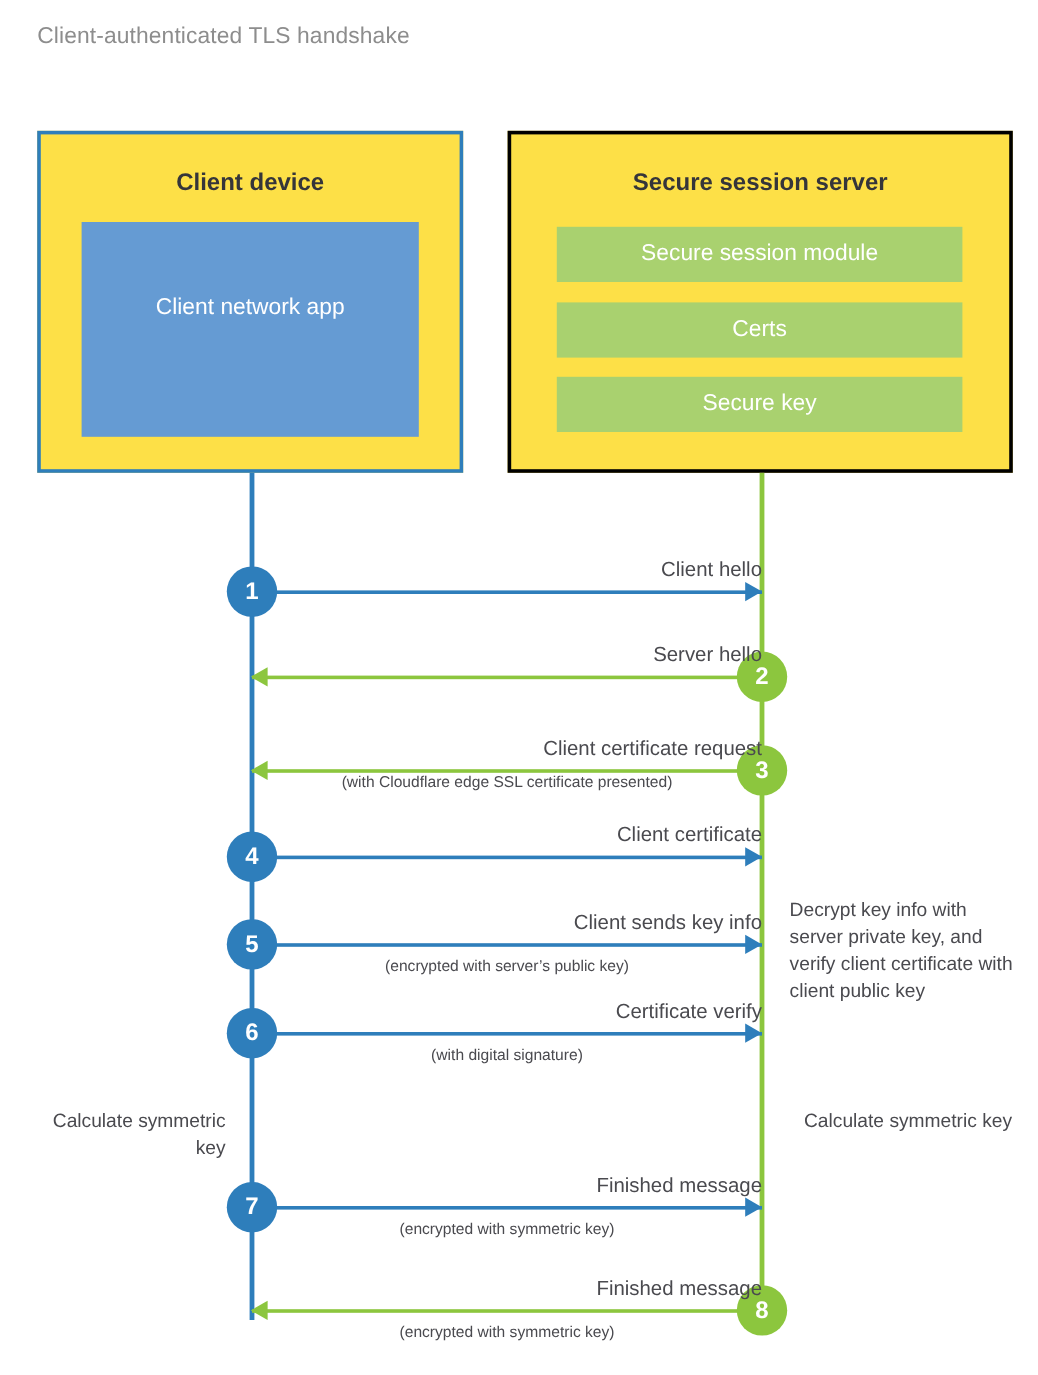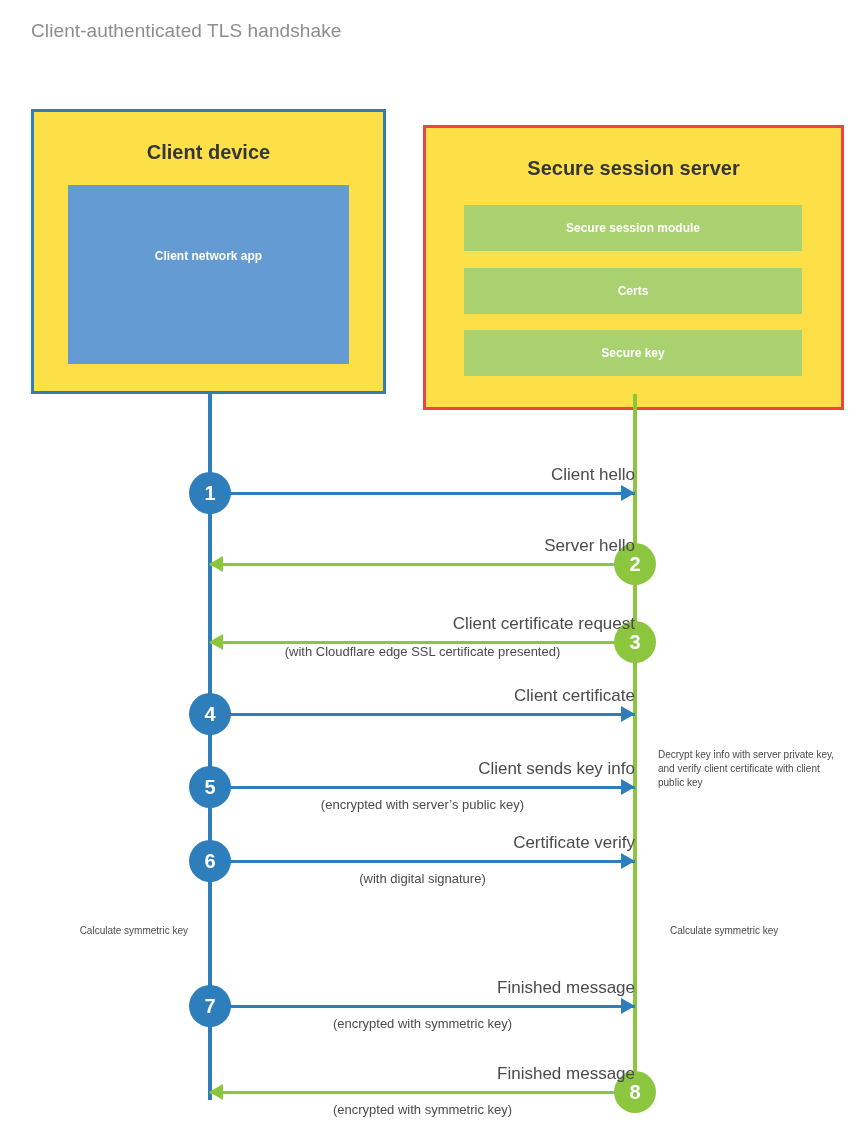--- a/index.html
+++ b/index.html
@@ -46,43 +46,42 @@
     top: 109px;
     width: 355px;
     height: 285px;
     border: 3px solid #2E7EBB;
   }
   .party-box.server {
     left: 423px;
     top: 109px;
     width: 421px;
     height: 285px;
-    border: 3px solid #ef4444;
-    margin-top: 16px;
+    border: 3px solid #000000;
   }
   .party-title {
     position: absolute;
     left: 0;
     right: 0;
     top: 29px;
     text-align: center;
     font-size: 20px;
     font-weight: bold;
     color: #35353a;
   }
 
   .inner-block {
     position: absolute;
     box-sizing: border-box;
     display: flex;
     align-items: center;
     justify-content: center;
     color: #ffffff;
-    font-size: 12px;
-    font-weight: 700;
+    font-size: 19px;
+    font-weight: 400;
     text-align: center;
     line-height: 1.25;
   }
   .inner-block.client-app {
     left: 34px;
     top: 73px;
     width: 281px;
     height: 179px;
     background: #659BD3;
     padding-bottom: 36px;
@@ -179,21 +178,21 @@
     width: 425px;
     text-align: center;
     font-size: 13px;
     color: #4a4a4f;
     white-space: nowrap;
   }
 
   
   .side-note {
     position: absolute;
-    font-size: 10px;
+    font-size: 16px;
     line-height: 1.42;
     color: #4a4a4f;
   }
   .side-note.right-note {
     left: 658px;
     top: 748px;
     width: 190px;
     text-align: left;
   }
   .side-note.calc-left {

